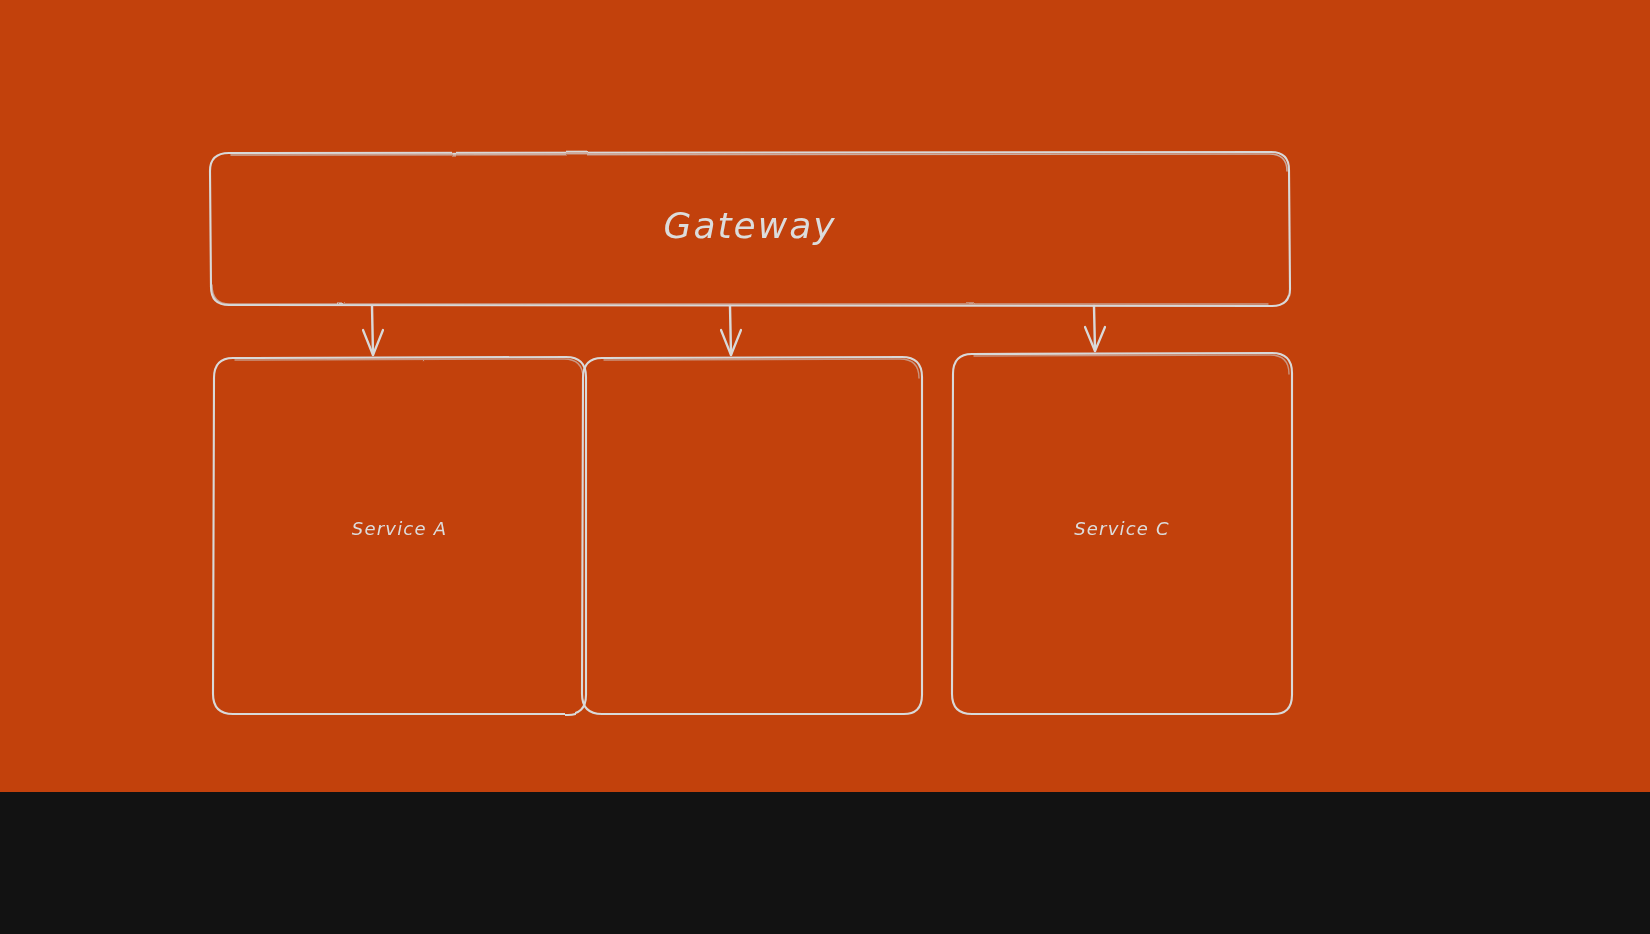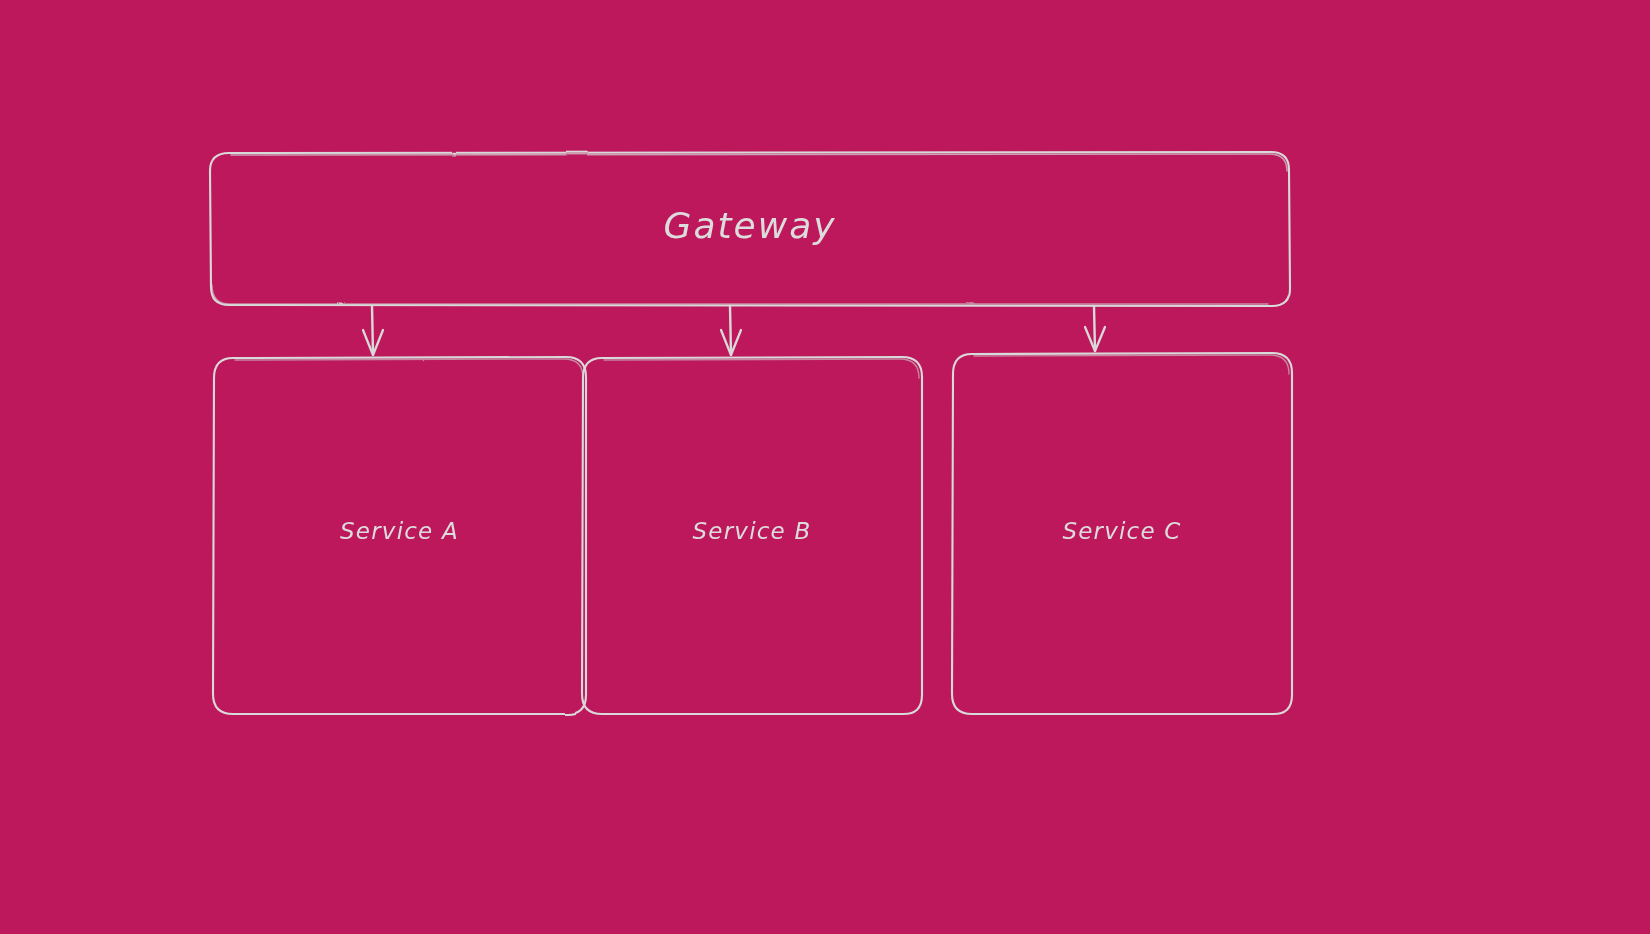--- a/index.html
+++ b/index.html
@@ -10,22 +10,22 @@
   body {
     width: 1650px;
     height: 934px;
     background: #121212;
     overflow: hidden;
     font-family: "DejaVu Sans", sans-serif;
   }
   #canvas {
     position: relative;
     width: 1650px;
-    height: 934px;
-    background: #be185d;
+    height: 792px;
+    background: #c2410c;
   }
   #sketch-layer {
     position: absolute;
     top: 0;
     left: 0;
     width: 1650px;
     height: 934px;
     pointer-events: none;
   }
   .node-label {
@@ -40,21 +40,21 @@
     user-select: none;
   }
   .label-gateway {
     font-size: 36px;
     letter-spacing: 2px;
     left: 210px;
     top: 205px;
     width: 1080px;
   }
   .label-service {
-    font-size: 23px;
+    font-size: 18px;
     top: 518px;
   }
   .label-svc-a { left: 213px; width: 373px; }
   .label-svc-b { left: 582px; width: 340px; }
   .label-svc-c { left: 952px; width: 340px; text-align: center; }
 
   .hit-box {
     position: absolute;
     background: transparent;
   }
@@ -121,21 +121,20 @@
       <path d="M 1094 306 L 1095 350" fill="none" stroke="#d9d9d9" stroke-width="2.4" stroke-linecap="round"></path>
       <path d="M 1085 327 L 1095 351" fill="none" stroke="#d9d9d9" stroke-width="2.3" stroke-linecap="round"></path>
       <path d="M 1105 327 L 1095 351" fill="none" stroke="#d9d9d9" stroke-width="2.3" stroke-linecap="round"></path>
     </g>
   </svg>
 
   <div class="node-label label-gateway">Gateway</div>
 
   <div class="node-label label-service label-svc-a">Service A</div>
 
-  <div class="node-label label-service label-svc-b">Service B</div>
 
   <div class="node-label label-service label-svc-c">Service C</div>
 
   <div class="hit-box hit-gateway"></div>
   <div class="hit-box hit-svc-a"></div>
   <div class="hit-box hit-svc-b"></div>
   <div class="hit-box hit-svc-c"></div>
   <div class="hit-arrow hit-arrow-a"></div>
   <div class="hit-arrow hit-arrow-b"></div>
   <div class="hit-arrow hit-arrow-c"></div>

